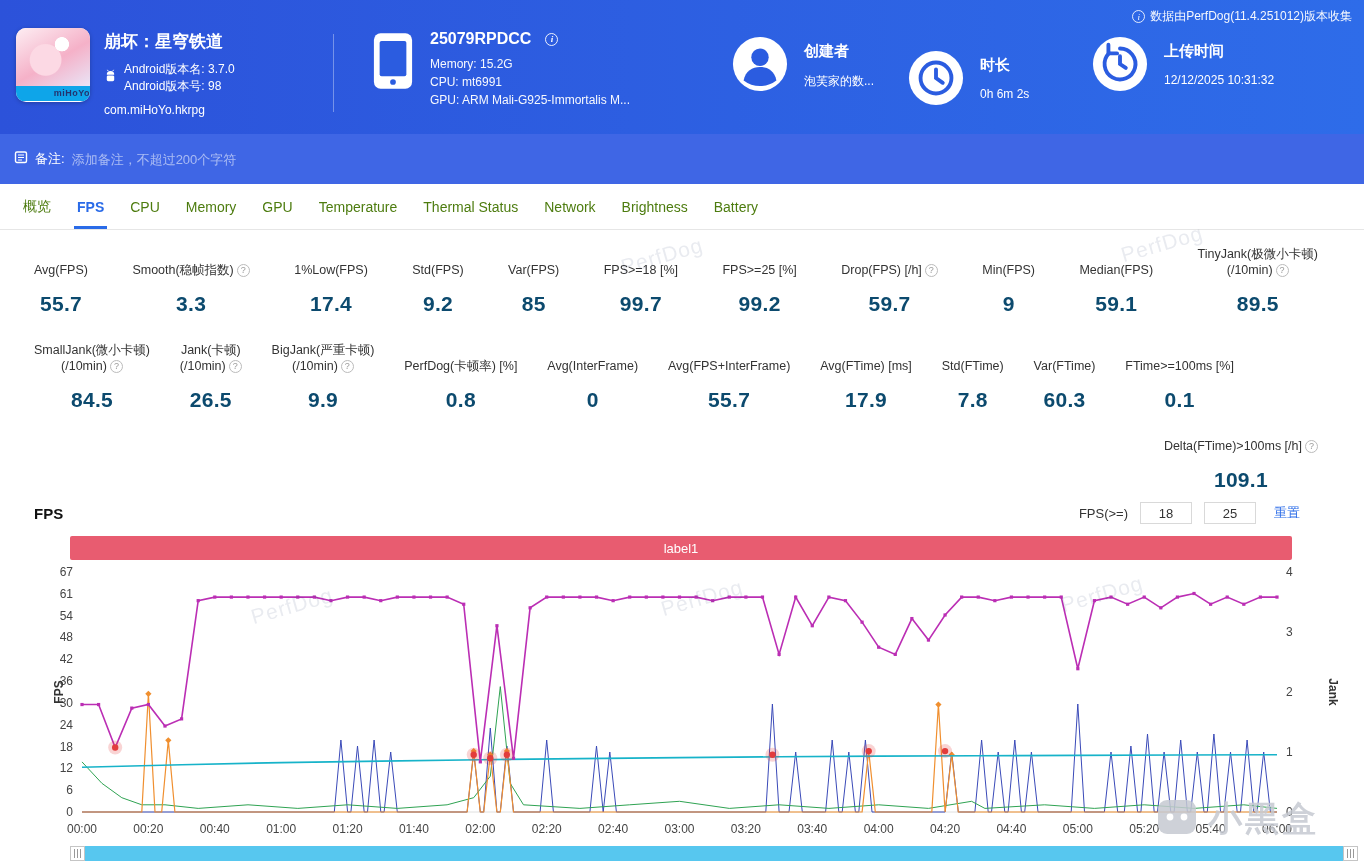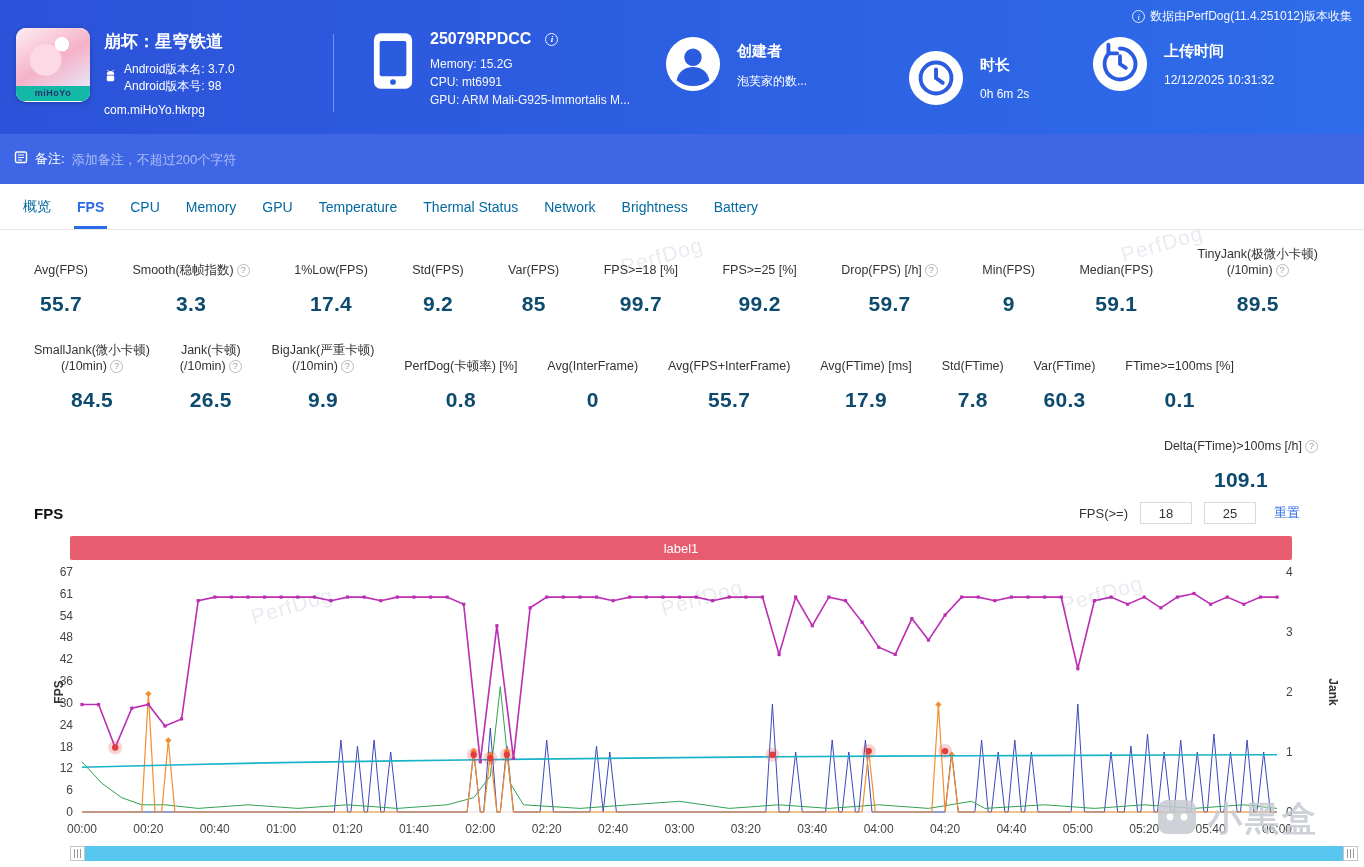--- a/index.html
+++ b/index.html
@@ -11,43 +11,43 @@
   .collector{position:absolute;top:8px;right:12px;font-size:12px;opacity:.95;display:flex;gap:5px;align-items:center}
   .iicon{display:inline-flex;width:13px;height:13px;border:1px solid rgba(255,255,255,.9);border-radius:50%;
          font-size:9px;align-items:center;justify-content:center;font-family:"Liberation Serif",serif;font-style:italic;flex:0 0 auto}
   .app{position:absolute;left:16px;top:28px}
   .app-row{display:flex;gap:14px}
   .app-icon{width:74px;height:74px;border-radius:10px;overflow:hidden;background:#fff;box-shadow:0 1px 4px rgba(0,0,0,.25)}
   .app-art{height:58px;background:
       radial-gradient(circle at 62% 28%,#ffffff 11%,rgba(255,255,255,0) 12%),
       radial-gradient(circle at 40% 55%,#fcd9e4 28%,rgba(0,0,0,0) 30%),
       linear-gradient(150deg,#fdeef3,#f5b1c8 55%,#e9e4f6)}
-  .app-brand{height:15px;background:#14b8a6;color:#24336e;font-size:9px;font-weight:700;text-align:center;line-height:15px;letter-spacing:.5px}
+  .app-brand{height:15px;background:#0ea5e9;color:#24336e;font-size:9px;font-weight:700;text-align:right;line-height:15px;letter-spacing:.5px}
   .app-title{font-size:17px;font-weight:700;margin:2px 0 8px}
   .app-ver{display:flex;gap:7px;align-items:center}
   .app-ver-lines{font-size:12px;line-height:17px}
   .app-pkg{font-size:12px;margin-top:8px}
   .vdiv{position:absolute;left:333px;top:34px;width:1px;height:78px;background:rgba(255,255,255,.35)}
   .device{position:absolute;left:372px;top:30px;display:flex;gap:16px}
   .dev-name{font-size:16px;font-weight:700;display:flex;gap:14px;align-items:center;margin-bottom:7px}
   .dev-line{font-size:12px;line-height:18px;opacity:.96}
   .hblock{position:absolute;display:flex;gap:16px;align-items:flex-start}
   .hb-label{font-size:15px;font-weight:700;margin:6px 0 12px}
   .hb-value{font-size:12px}
-  .blk-creator{left:665px;top:36px}.blk-duration{left:908px;top:50px}.blk-upload{left:1092px;top:36px}
+  .blk-creator{left:732px;top:36px}.blk-duration{left:908px;top:50px}.blk-upload{left:1092px;top:36px}
 
   
   .notes{height:50px;background:#3f66e5;display:flex;align-items:center;padding-left:14px;gap:7px;color:#fff}
   .notes-label{font-size:13px}
   .notes-input{background:transparent;border:none;outline:none;color:#fff;font-size:13px;width:460px}
   .notes-input::placeholder{color:rgba(255,255,255,.55)}
 
   
   .tabs{height:46px;border-bottom:1px solid #e6e6e6;display:flex;align-items:stretch;padding-left:10px;background:#fff}
-  .tab{border:none;background:none;font-size:14px;color:#0369a1;padding:0 13px;cursor:pointer;position:relative;font-family:inherit}
+  .tab{border:none;background:none;font-size:14px;color:#4d7c0f;padding:0 13px;cursor:pointer;position:relative;font-family:inherit}
   .tab.active{color:#2a6be8;font-weight:700}
   .tab.active:after{content:"";position:absolute;left:10px;right:10px;bottom:0;height:3px;background:#2a6be8}
 
   
   .stats{padding-top:16px}
   .stat-row{display:flex;justify-content:space-between;align-items:flex-end;padding:0 46px 0 34px;margin-bottom:26px}
   #stats-row2{padding-right:130px}
   #stats-row3{justify-content:flex-end;margin-bottom:10px}
   .stat{text-align:center}
   .stat-label,.stat-label2{font-size:12.5px;color:#333;white-space:nowrap;line-height:16px}

